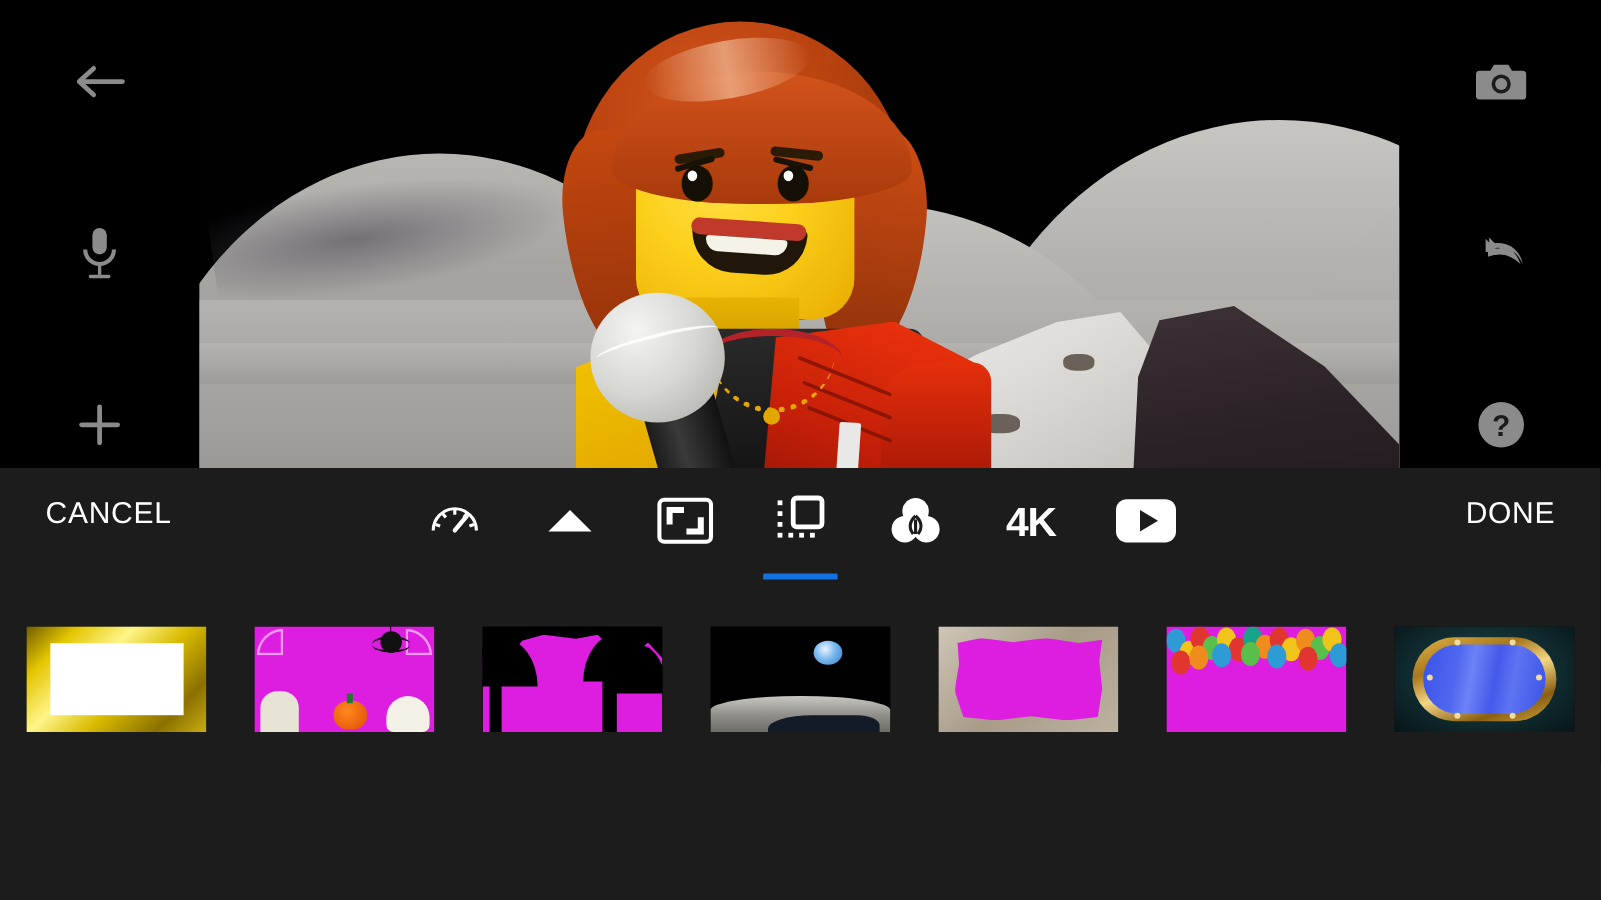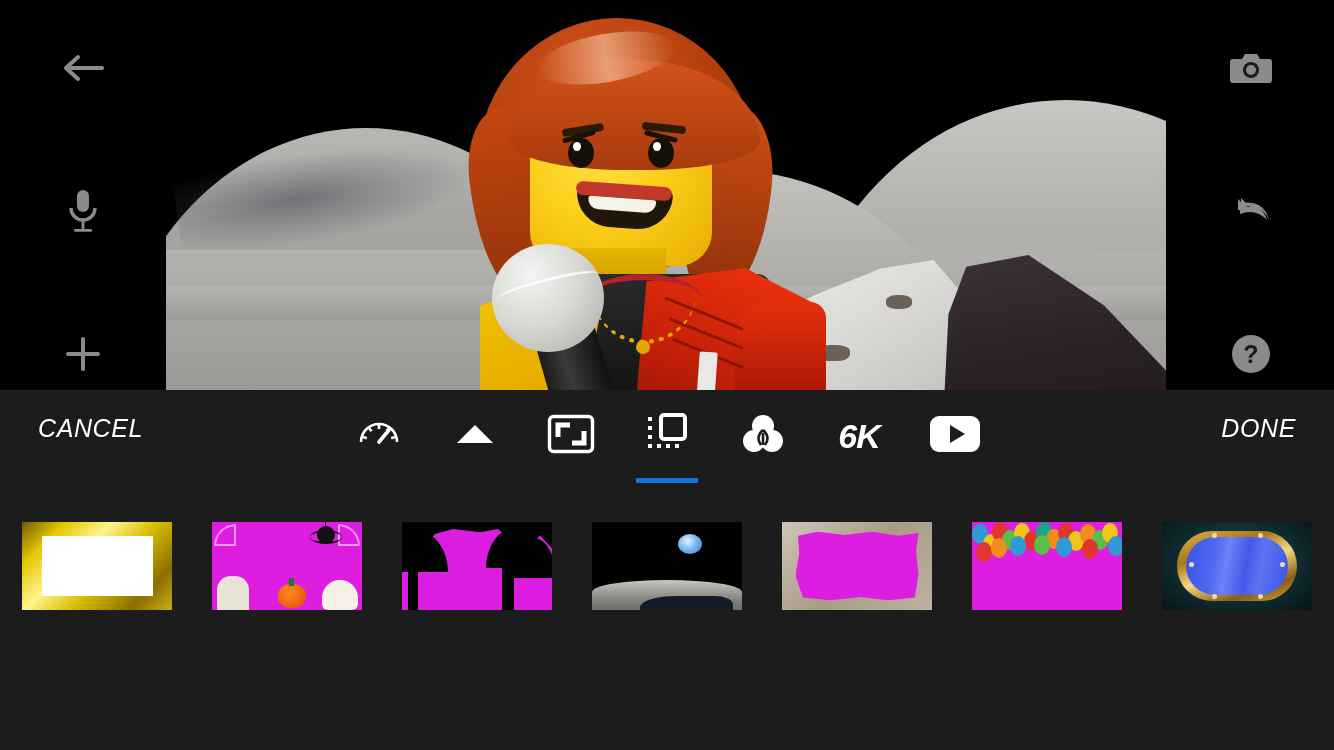--- a/index.html
+++ b/index.html
@@ -220,21 +220,21 @@
   }
   .r1 { top:38px; } .r2 { top:181px; } .r3 { top:324px; }
 
   
   .bottom {
     position:absolute; left:0; top:390px; width:1334px; height:360px;
     background:#1c1c1c;
   }
 
   .toolbar {
-    position:absolute; left:0; top:0; width:1334px; height:92px;font-style:italic;
+    position:absolute; left:0; top:0; width:1334px; height:92px;
   }
   .txt-btn {
     position:absolute; top:24px;
     color:#fff; font-size:25px; letter-spacing:.6px;
     font-family:"Liberation Sans", sans-serif;
   }
   .cancel-btn { left:38px; }
   .done-btn { right:38px; }
 
   .tool-icons {
@@ -528,21 +528,21 @@
             <svg width="46" height="44" viewBox="0 0 46 44">
               <circle cx="23" cy="14" r="11" fill="#fff"></circle>
               <circle cx="14" cy="29" r="11" fill="#fff"></circle>
               <circle cx="32" cy="29" r="11" fill="#fff"></circle>
               <path d="M23 18 C18 22 17 28 21 33 M23 18 C28 22 29 28 25 33 M23 21 v12" stroke="#1c1c1c" stroke-width="2.6" fill="none"></path>
             </svg>
           </span>
         </div>
 
         <div class="tool" style="left:488px;">
-          <span class="lbl4k">6K</span>
+          <span class="lbl4k">4K</span>
         </div>
 
         <div class="tool" style="left:584px;">
           <span>
             <svg width="52" height="38" viewBox="0 0 52 38">
               <rect x="1" y="1" width="50" height="36" rx="9" fill="#fff"></rect>
               <path d="M21 10 L36 19 L21 28 Z" fill="#1c1c1c"></path>
             </svg>
           </span>
         </div>

